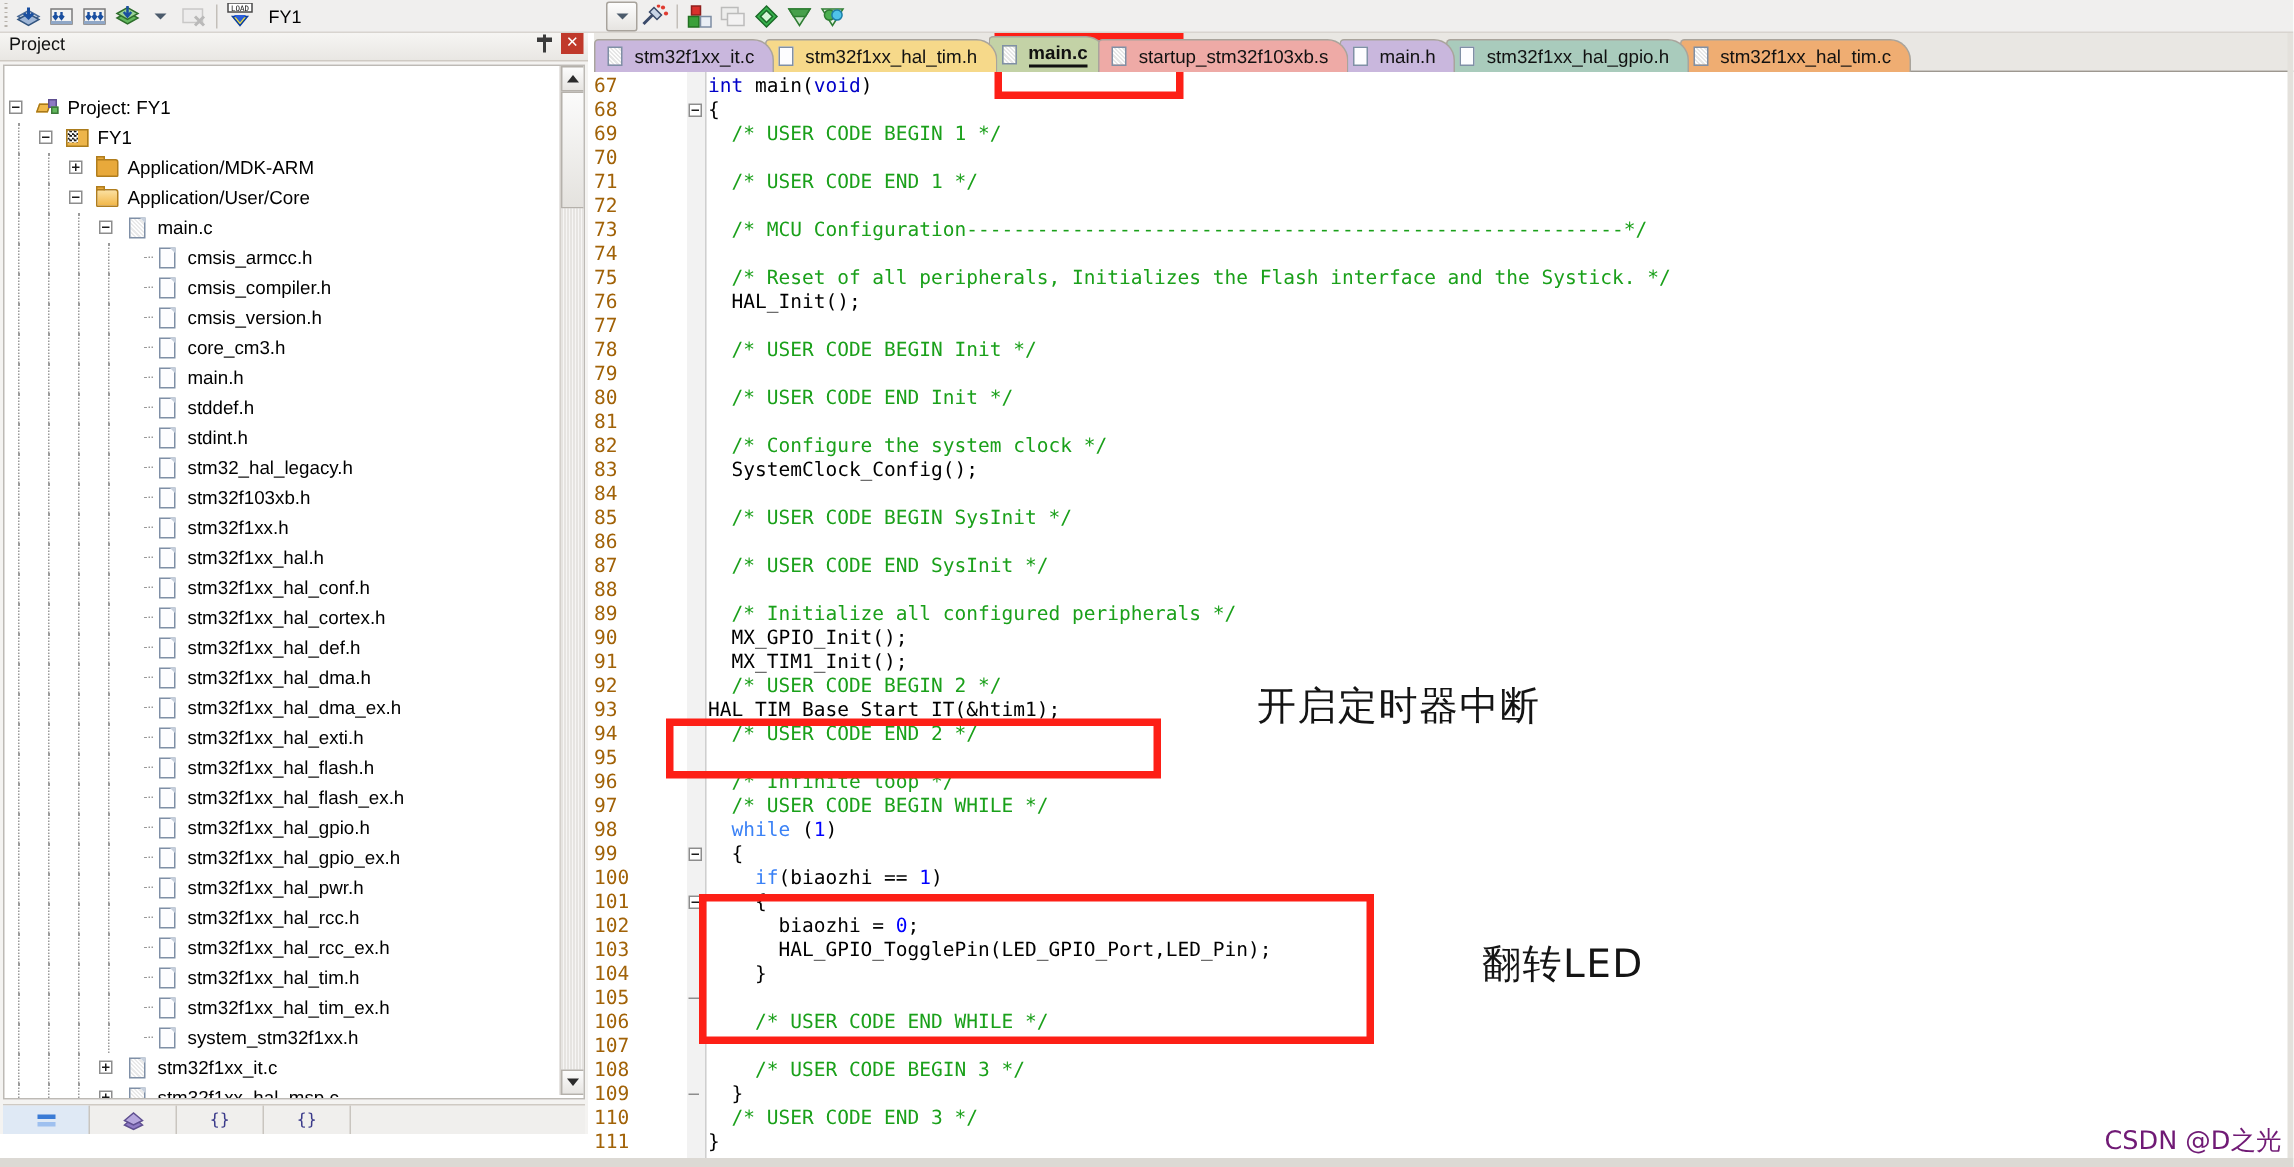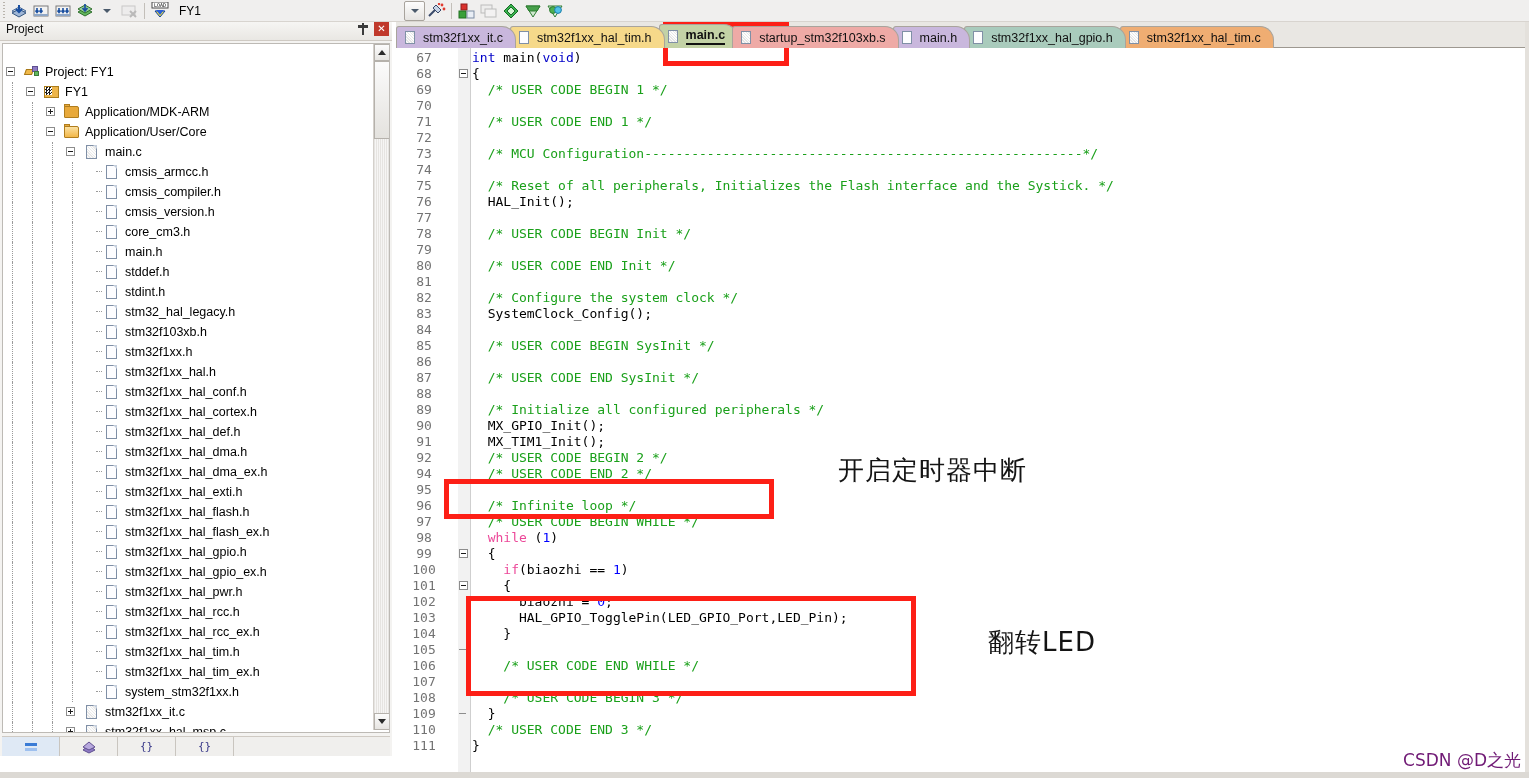--- a/index.html
+++ b/index.html
@@ -425,25 +425,25 @@
   }
   #lines {
     position: absolute;
     left: 0; top: 2px;
     width: 1133px;
   }
   .ln-row { height: 16px; position: relative; }
   .ln-num {
     position: absolute;
     left: 0; width: 56px;
-    text-align: center;
+    text-align: left;
     font-family: "DejaVu Sans Mono","Liberation Mono", monospace;
     font-size: 13px;
     line-height: 16px;
-    color: #737373;
+    color: #a16207;
   }
   .ln-fold {
     position: absolute;
     left: 63px; top: 3px;
     width: 9px; height: 9px;
     border: 1px solid #8d8d8d;
     background: #fff;
     box-sizing: border-box;
   }
   .ln-fold::before {
@@ -460,21 +460,21 @@
   }
   .ln-code {
     position: absolute;
     left: 76px; top: 0;
     font-family: "DejaVu Sans Mono","Liberation Mono", monospace;
     font-size: 13px;
     line-height: 16px;
     white-space: pre;
     color: #000;
   }
-  .kw { color: #ec4899; }
+  .kw { color: #3b82f6; }
   .cm { color: #1aa01a; }
   .num { color: #0000ff; }
   .ty { color: #0000c8; }
 
   
   .redbox {
     position: absolute;
     border: 5px solid #fd1f16;
     box-sizing: border-box;
     pointer-events: none;
@@ -1212,20 +1212,24 @@
         </div>
         <div class="ln-row">
           <span class="ln-num">91</span>
           <span class="ln-code"><span>  MX_TIM1_Init();</span></span>
         </div>
         <div class="ln-row">
           <span class="ln-num">92</span>
           <span class="ln-code"><span class="cm">  /* USER CODE BEGIN 2 */</span></span>
         </div>
         <div class="ln-row">
+          <span class="ln-num">93</span>
+          <span class="ln-code"><span>HAL_TIM_Base_Start_IT(&amp;htim1);</span></span>
+        </div>
+        <div class="ln-row">
           <span class="ln-num">94</span>
           <span class="ln-code"><span class="cm">  /* USER CODE END 2 */</span></span>
         </div>
         <div class="ln-row">
           <span class="ln-num">95</span>
           <span class="ln-code"></span>
         </div>
         <div class="ln-row">
           <span class="ln-num">96</span>
           <span class="ln-code"><span class="cm">  /* Infinite loop */</span></span>

